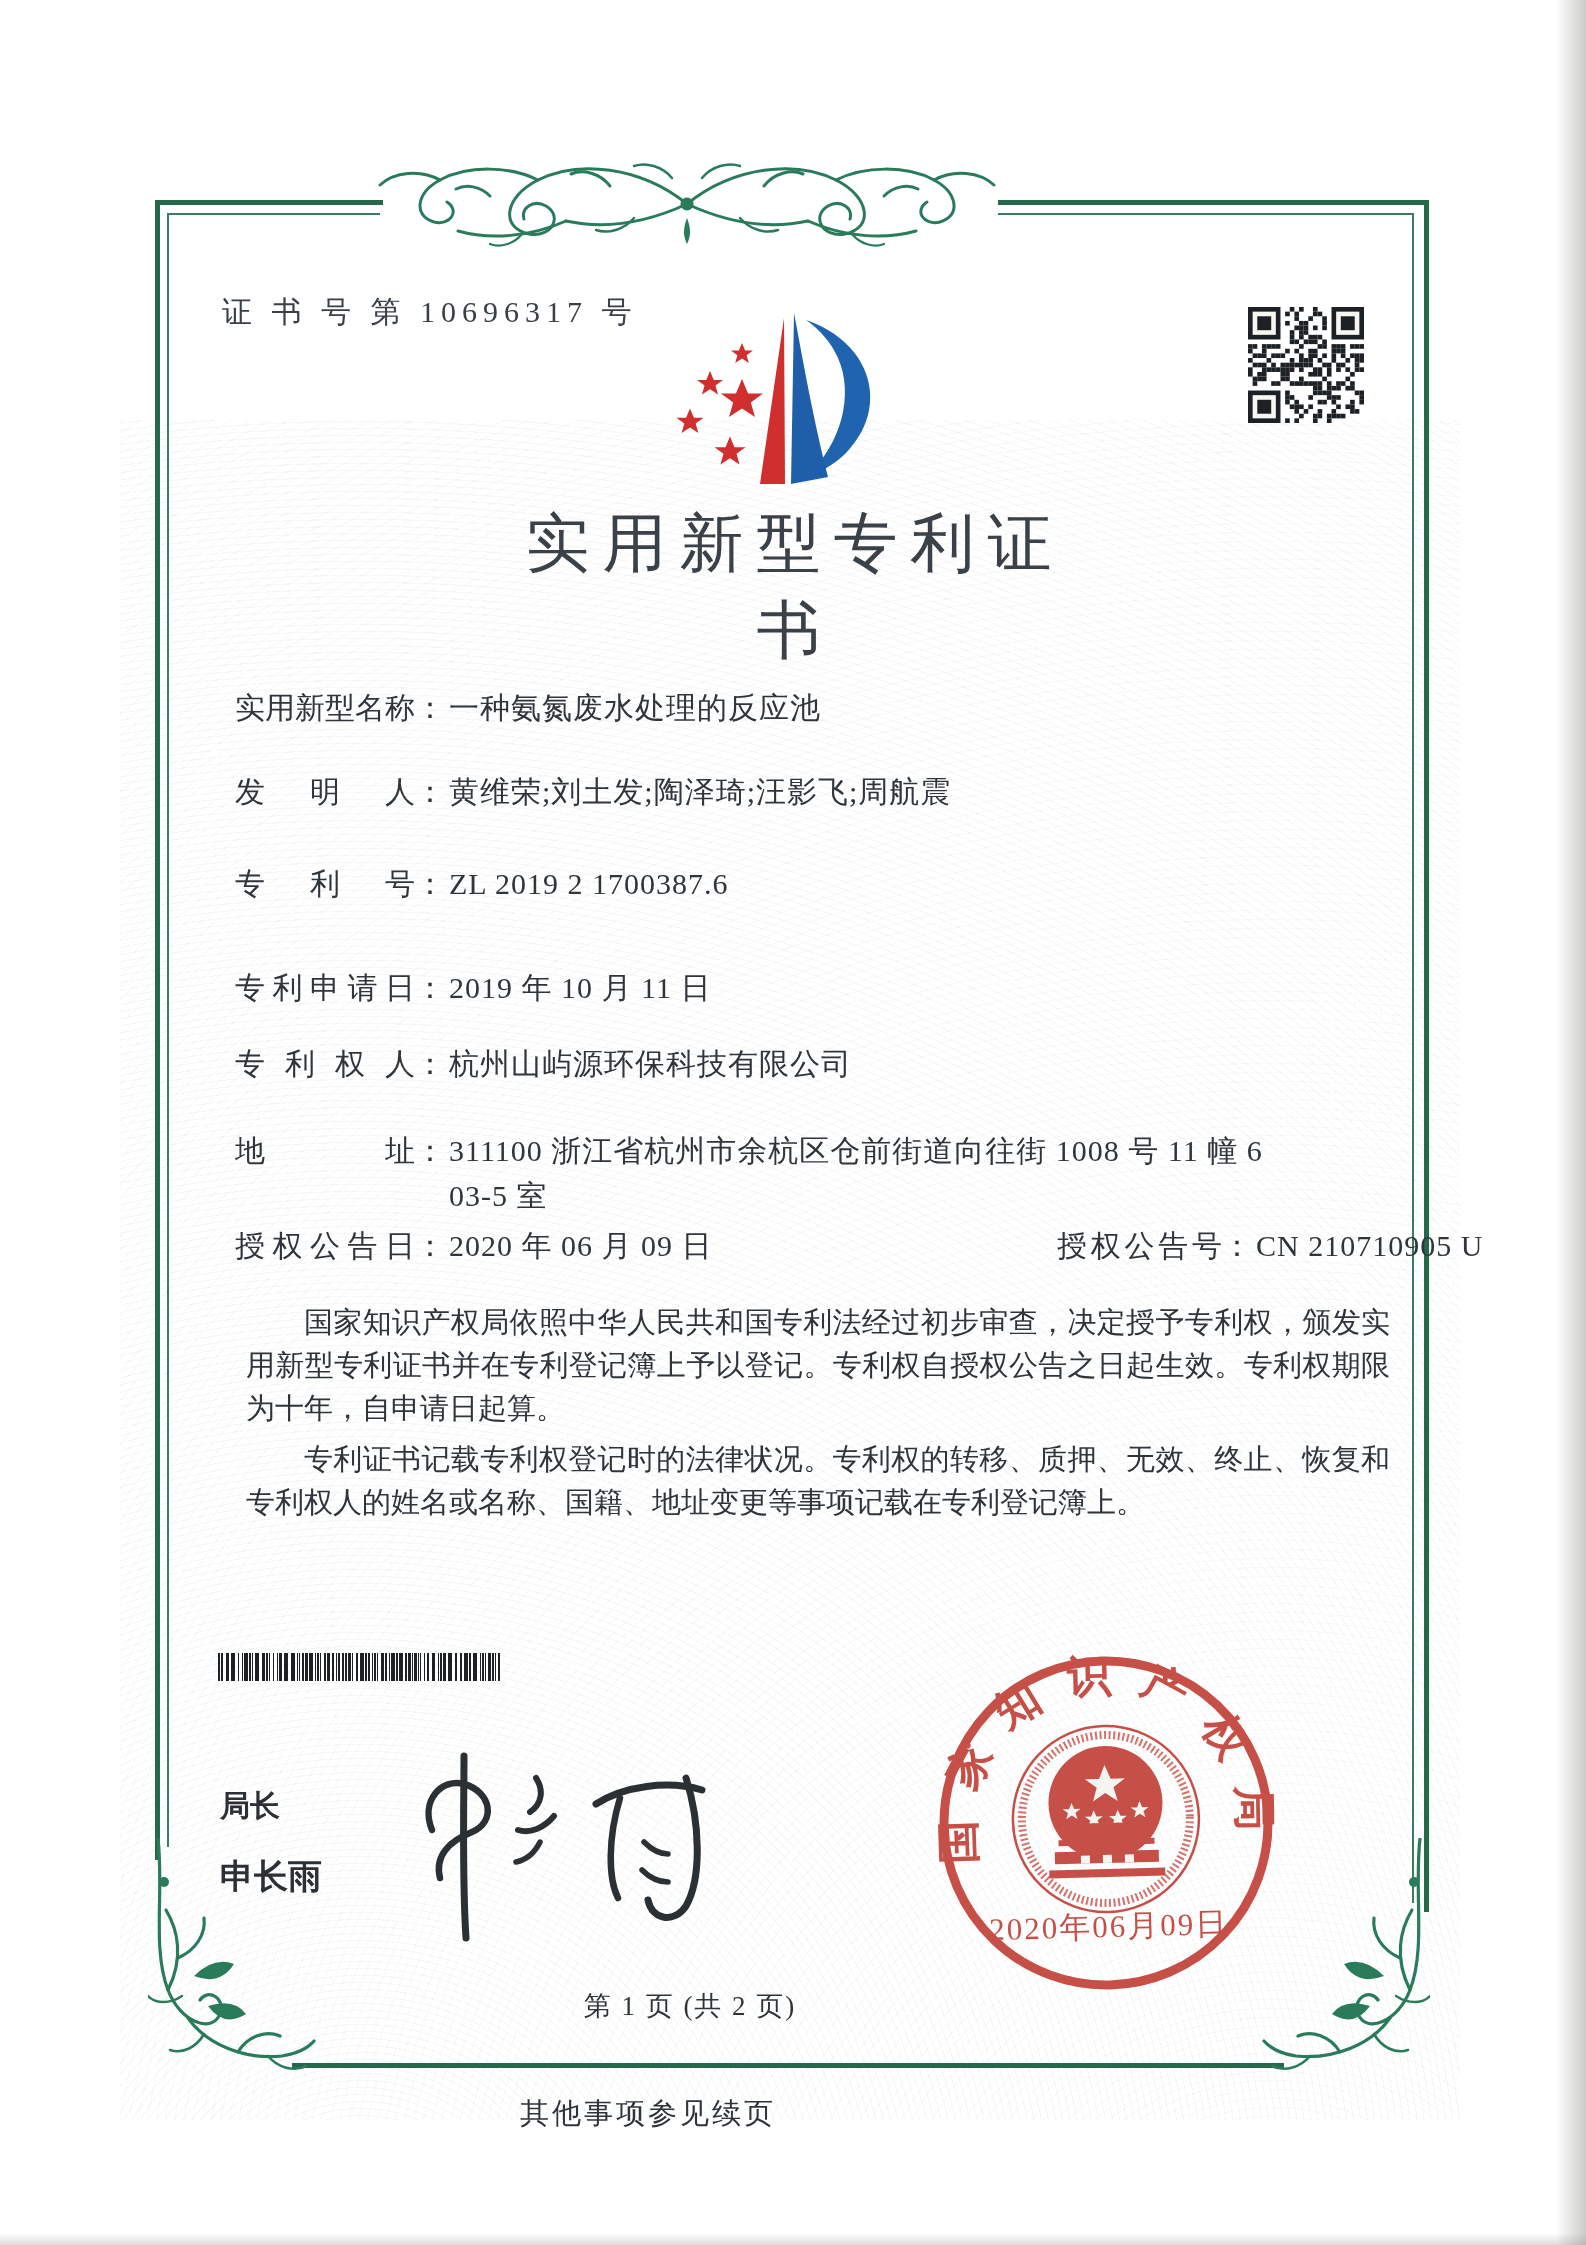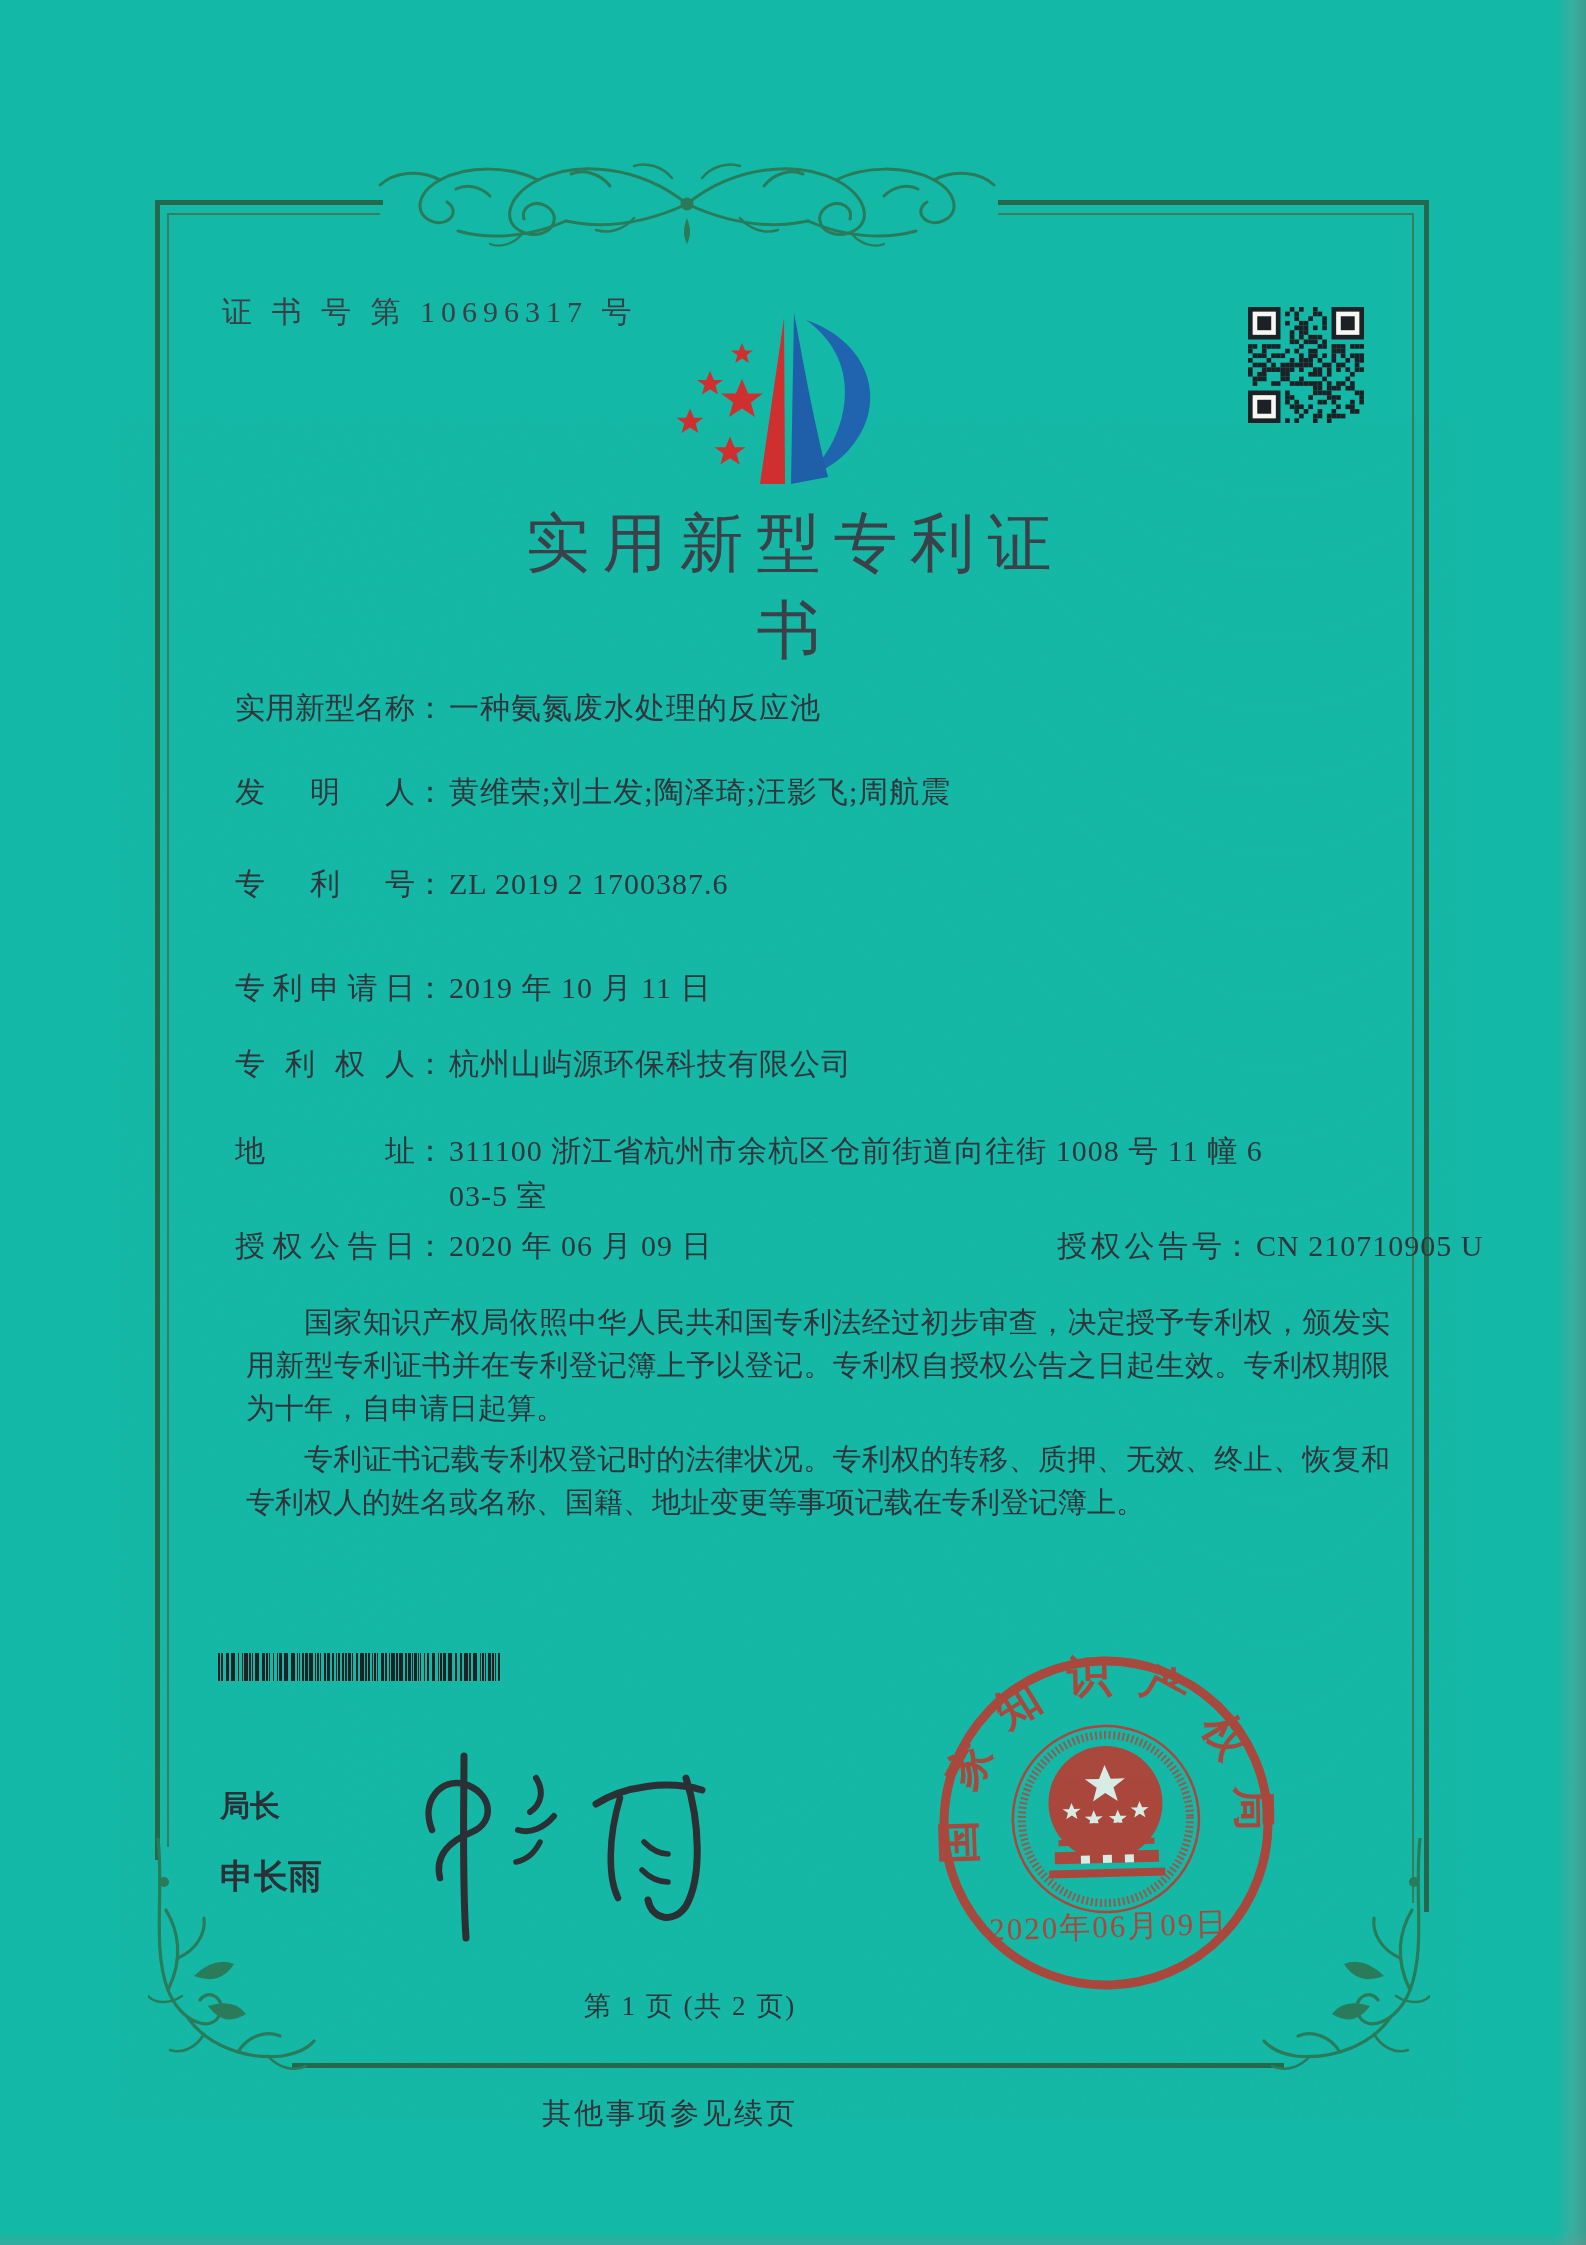--- a/index.html
+++ b/index.html
@@ -1,16 +1,16 @@
 <!DOCTYPE html>
 <html><head>
 <meta charset="utf-8">
 <style>
   html,body{margin:0;padding:0;background:#e9e9e6;}
-  .page{position:relative;width:1586px;height:2245px;background:#14b8a6;overflow:hidden;
+  .page{position:relative;width:1586px;height:2245px;background:#ffffff;overflow:hidden;
         font-family:"Liberation Serif","DejaVu Serif",serif;color:#2f343b;}
   
   .texture{position:absolute;left:120px;top:420px;width:1340px;height:1700px;pointer-events:none;
     background:
       repeating-radial-gradient(circle at 18% 108%, rgba(95,130,115,.055) 0 1.2px, rgba(0,0,0,0) 1.2px 7px),
       repeating-radial-gradient(circle at 86% 112%, rgba(95,130,115,.045) 0 1.2px, rgba(0,0,0,0) 1.2px 9px);}
   .scan-edge-right{position:absolute;top:0;right:0;width:30px;height:100%;
     background:linear-gradient(to right, rgba(0,0,0,0), rgba(150,150,146,.28) 55%, rgba(118,118,114,.38));}
   .scan-edge-bottom{position:absolute;bottom:0;left:0;width:100%;height:12px;
     background:linear-gradient(to bottom, rgba(0,0,0,0), rgba(140,140,136,.30));}
@@ -33,21 +33,21 @@
   .paras{position:absolute;left:238px;top:1293px;width:1160px;font-size:29px;line-height:43px;
          text-align:justify;color:#2f343b;}
   .paras p{margin:8px;text-indent:2em;}
 
   .director-label{position:absolute;left:220px;top:1786px;font-size:30px;font-weight:bold;
                   font-family:"Liberation Sans","DejaVu Sans",sans-serif;color:#2b3036;}
   .director-name{position:absolute;left:220px;top:1854px;font-size:34px;font-weight:bold;
                  font-family:Liberation Sans, sans-serif;color:#2b3036;}
 
   .page-info{position:absolute;left:540px;top:1988px;width:300px;text-align:center;font-size:27px;letter-spacing:2px;}
-  .cont-note{position:absolute;left:520px;top:2094px;width:300px;text-align:center;font-size:29px;letter-spacing:3px;}
+  .cont-note{position:absolute;left:520px;top:2094px;width:300px;font-size:29px;letter-spacing:3px;}
 
   .seal-date{font-family:"Liberation Serif","DejaVu Serif",serif;}
   svg{display:block;}
 </style>
 </head>
 <body>
 
 <div class="page">
   <div class="texture"></div>
 

